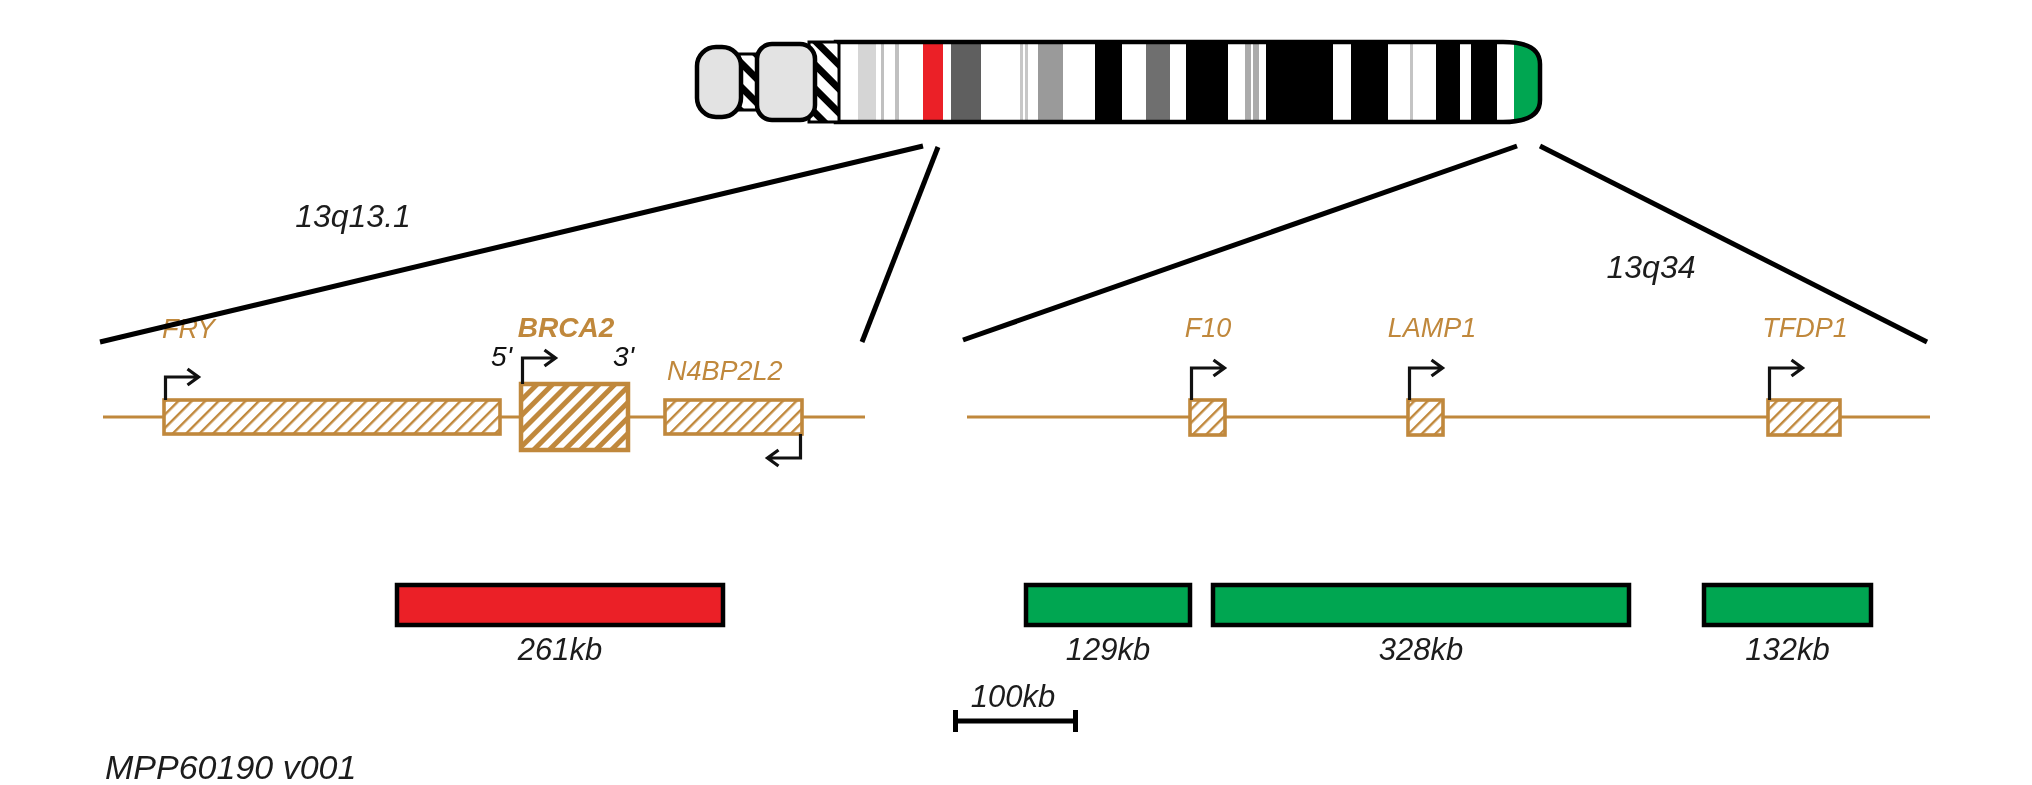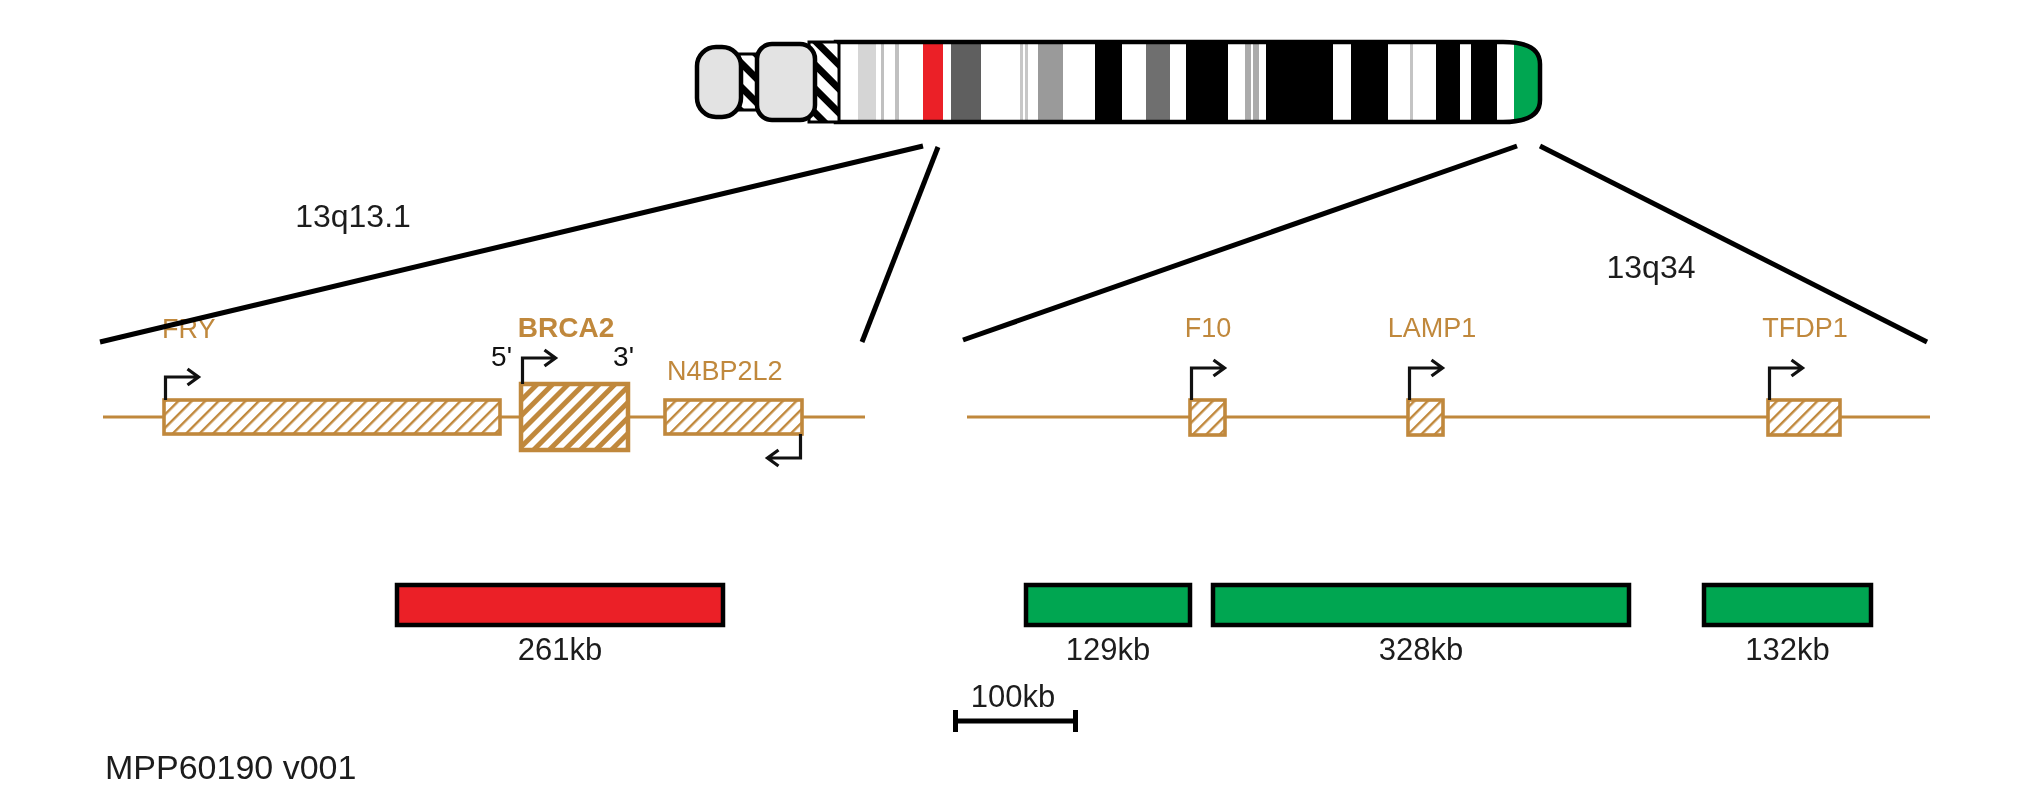--- a/index.html
+++ b/index.html
@@ -1,16 +1,16 @@
 <!DOCTYPE html>
 <html><head>
 <meta charset="utf-8">
 <style>
   html,body{margin:0;padding:0;background:#ffffff;}
-  .canvas{position:relative;width:2032px;height:785px;background:#ffffff;overflow:hidden;}
+  .canvas{position:relative;width:2032px;height:785px;background:#ffffff;overflow:hidden;font-style:italic;}
   svg{display:block;}
   svg text{font-family:"Liberation Sans","DejaVu Sans",sans-serif;}
 </style>
 </head>
 <body>
 
 <div class="canvas">
 <svg width="2032" height="785" viewBox="0 0 2032 785">
   <defs>
     <pattern id="hatch-thin" patternUnits="userSpaceOnUse" width="9.5" height="9.5" patternTransform="rotate(45)">

